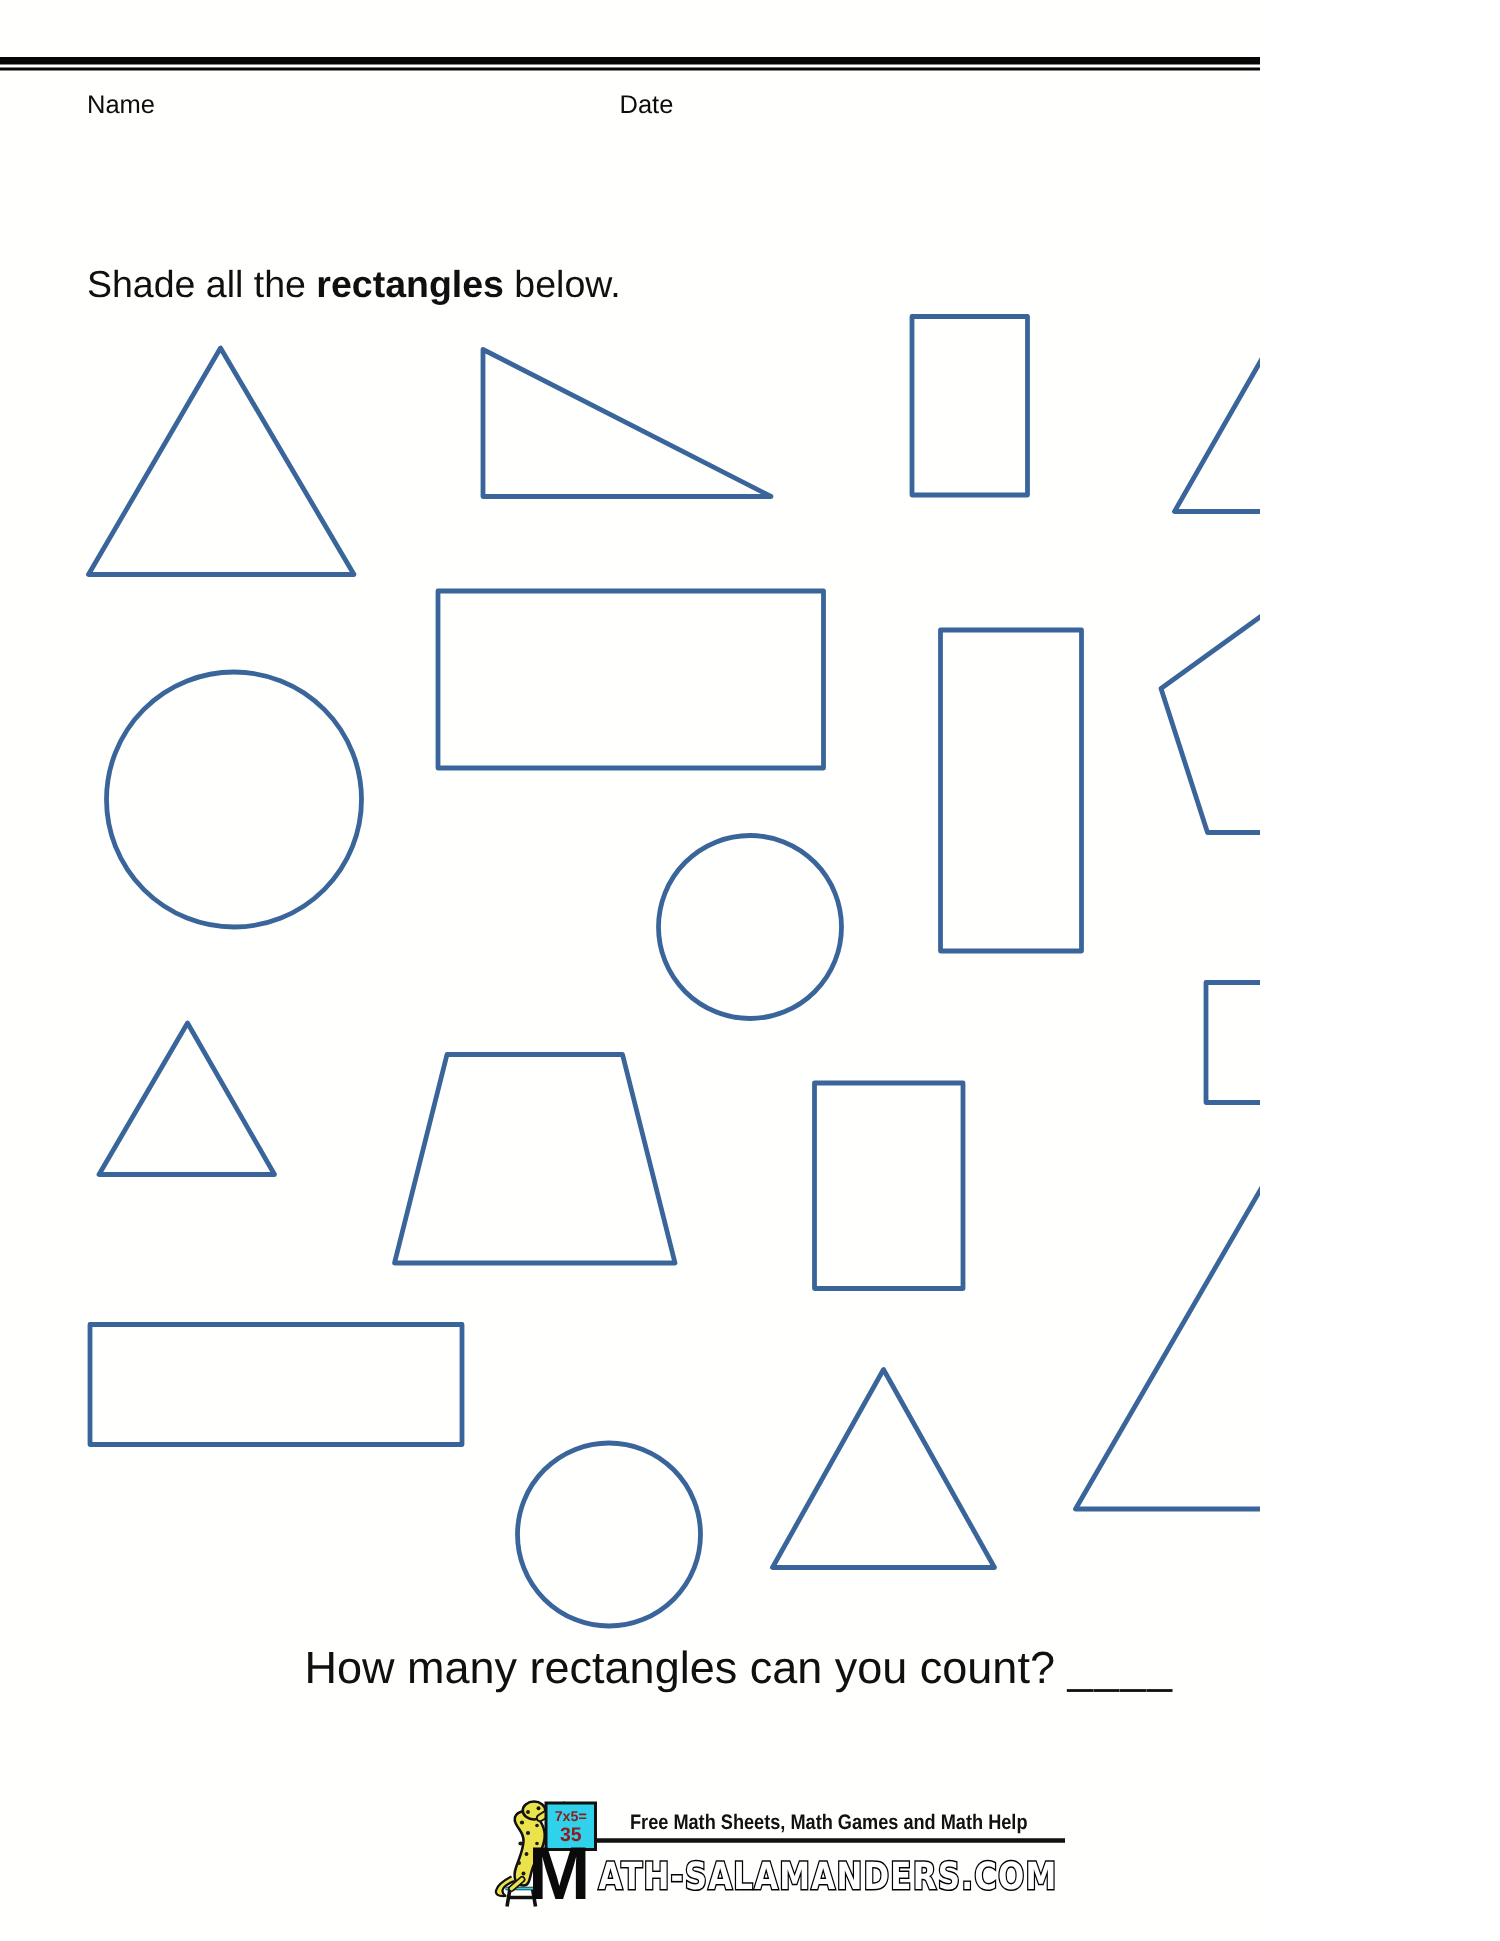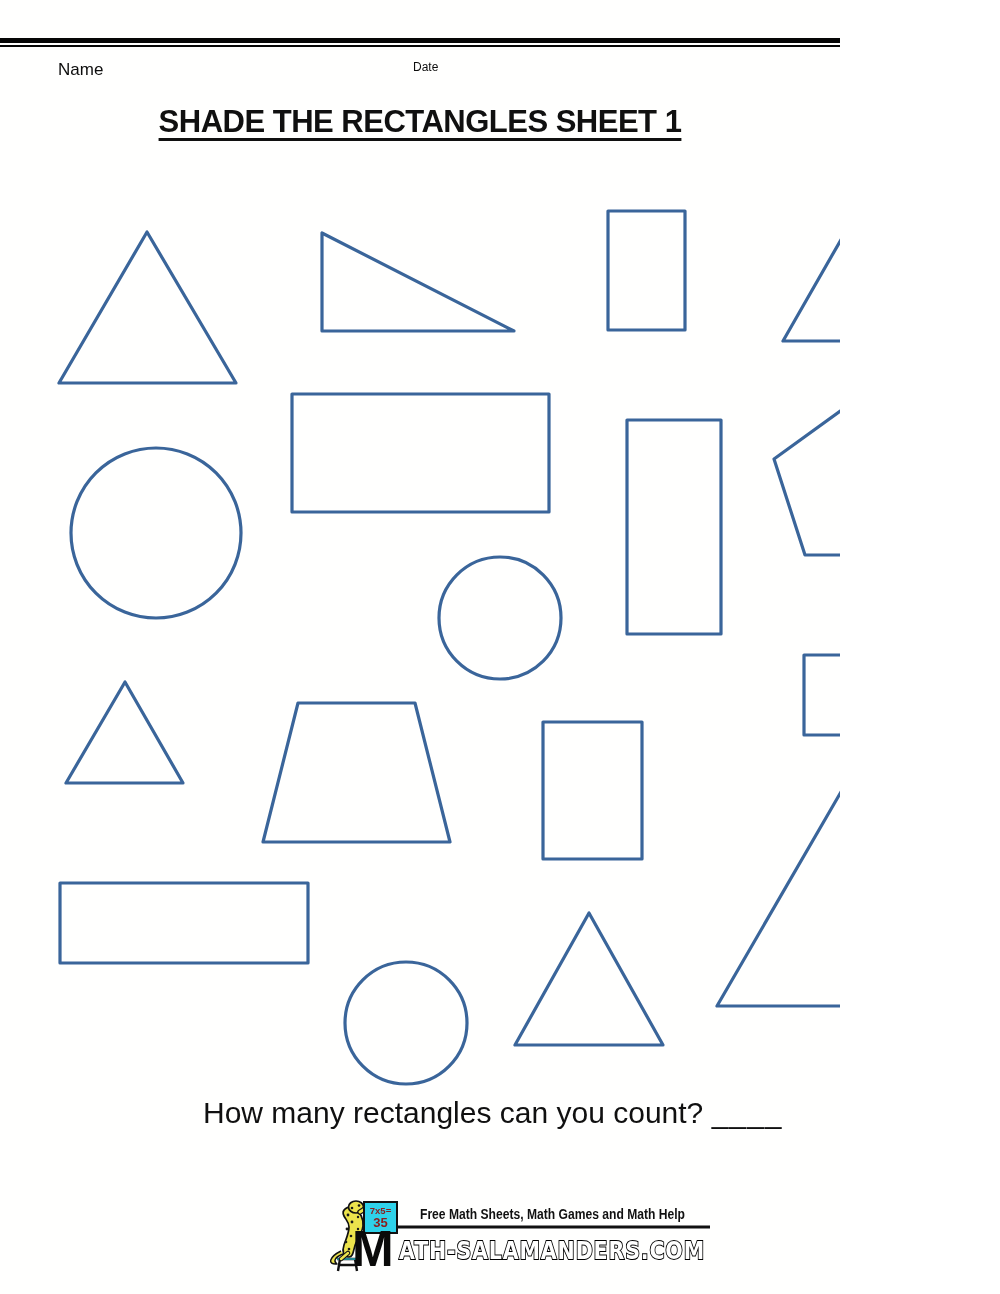--- a/index.html
+++ b/index.html
@@ -6,21 +6,21 @@
   .page{
     position:relative;
     width:840px;height:1294px;
     background:#fffffe;
     font-family:"Liberation Sans",sans-serif;
     overflow:hidden;
   }
   .rule-thick{position:absolute;left:0;top:38px;width:100%;height:0;border-top:5px solid #060606;}
   .rule-thin{position:absolute;left:0;top:45px;width:100%;height:0;border-top:2px solid #060606;}
   .name-label{position:absolute;left:58px;top:60px;font-size:17px;color:#0d0d0d;}
-  .date-label{position:absolute;left:413px;top:60px;font-size:12px;color:#0d0d0d;}
+  .date-label{position:absolute;left:413px;top:60px;font-size:17px;color:#0d0d0d;}
   .title-wrap{position:absolute;left:0;top:104px;width:100%;text-align:center;}
   .title{
     display:inline-block;font-size:31px;font-weight:600;letter-spacing:-0.5px;color:#101010;
     text-decoration:underline;text-decoration-thickness:2.5px;text-underline-offset:6px;
   }
   .instruction{position:absolute;left:58px;top:176px;font-size:25px;color:#101010;margin:0;}
   .instruction b{font-weight:700;}
   #shapes-canvas{position:absolute;left:0;top:0;}
   .question{position:absolute;left:203px;top:1096px;font-size:30px;color:#101010;margin:0;white-space:nowrap;}
   .question .blank{letter-spacing:1px;}
@@ -88,24 +88,22 @@
         <circle cx="35" cy="33" r="1.4"></circle>
           <circle cx="12" cy="72" r="1.2"></circle>
       </g>
     </svg>
     <div class="k-card">
       <span>K</span>
     </div>
     <span class="logo-m">M</span>
   </div>
 
-  <div class="title-wrap">
-    <span class="title">SHADE THE RECTANGLES SHEET 1</span>
-  </div>
 
+  <p class="instruction"><span>Shade all the </span><b>rectangles</b><span> below.</span></p>
 
   <svg id="shapes-canvas" width="1000" height="1294" viewBox="0 0 1000 1294">
       <polygon points="147,232 59,383 236,383" fill="none" stroke="#3A659A" stroke-width="3.2" stroke-linejoin="round"></polygon>
       <polygon points="322,233 322,331 514,331" fill="none" stroke="#3A659A" stroke-width="3.2" stroke-linejoin="round"></polygon>
       <rect x="608" y="211" width="77" height="119" fill="none" stroke="#3A659A" stroke-width="3.2" stroke-linejoin="round"></rect>
       <polygon points="870,189 783,341 961,341" fill="none" stroke="#3A659A" stroke-width="3.2" stroke-linejoin="round"></polygon>
       <rect x="292" y="394" width="257" height="118" fill="none" stroke="#3A659A" stroke-width="3.2" stroke-linejoin="round"></rect>
       <rect x="627" y="420" width="94" height="214" fill="none" stroke="#3A659A" stroke-width="3.2" stroke-linejoin="round"></rect>
       <polygon points="857,399 938,459 907,555 805,555 774,459" fill="none" stroke="#3A659A" stroke-width="3.2" stroke-linejoin="round"></polygon>
       <circle cx="156" cy="533" r="85" fill="none" stroke="#3A659A" stroke-width="3.2" stroke-linejoin="round"></circle>

